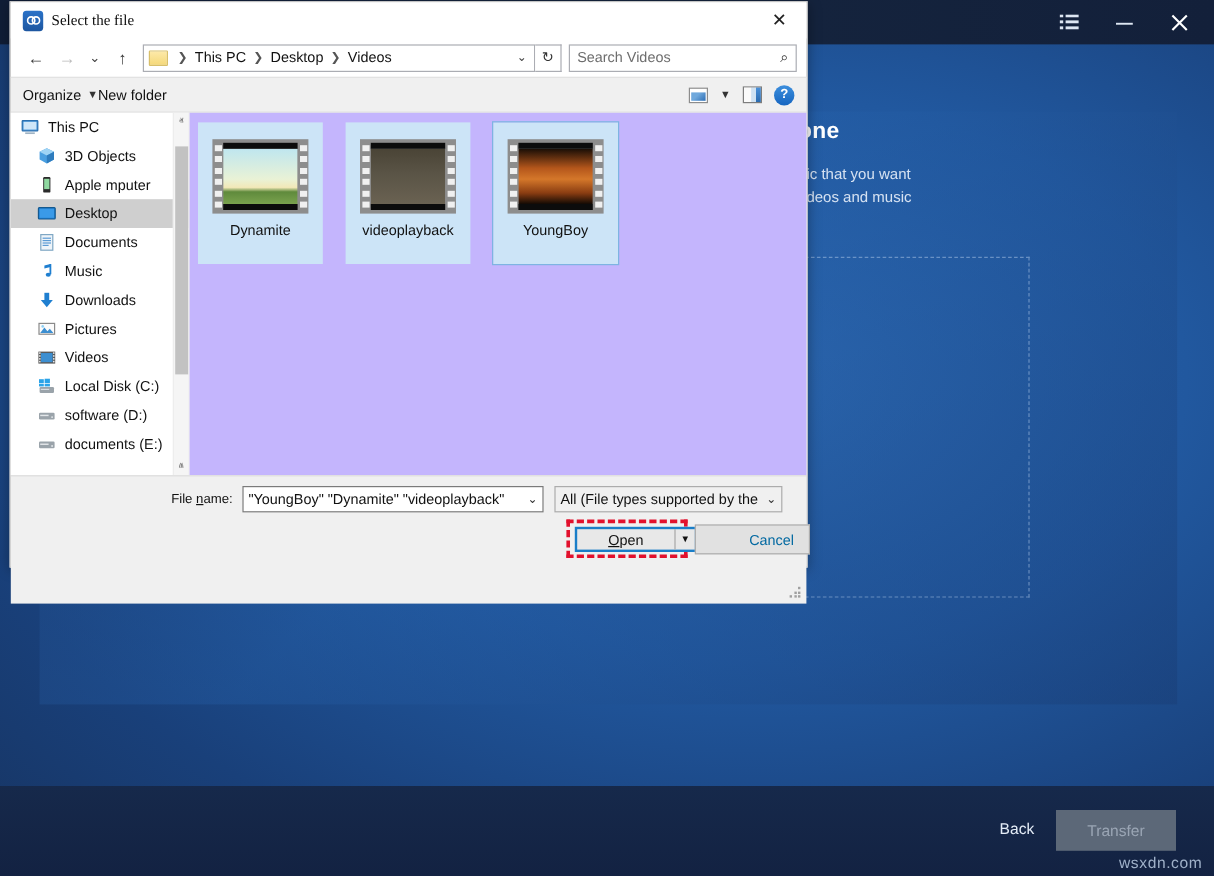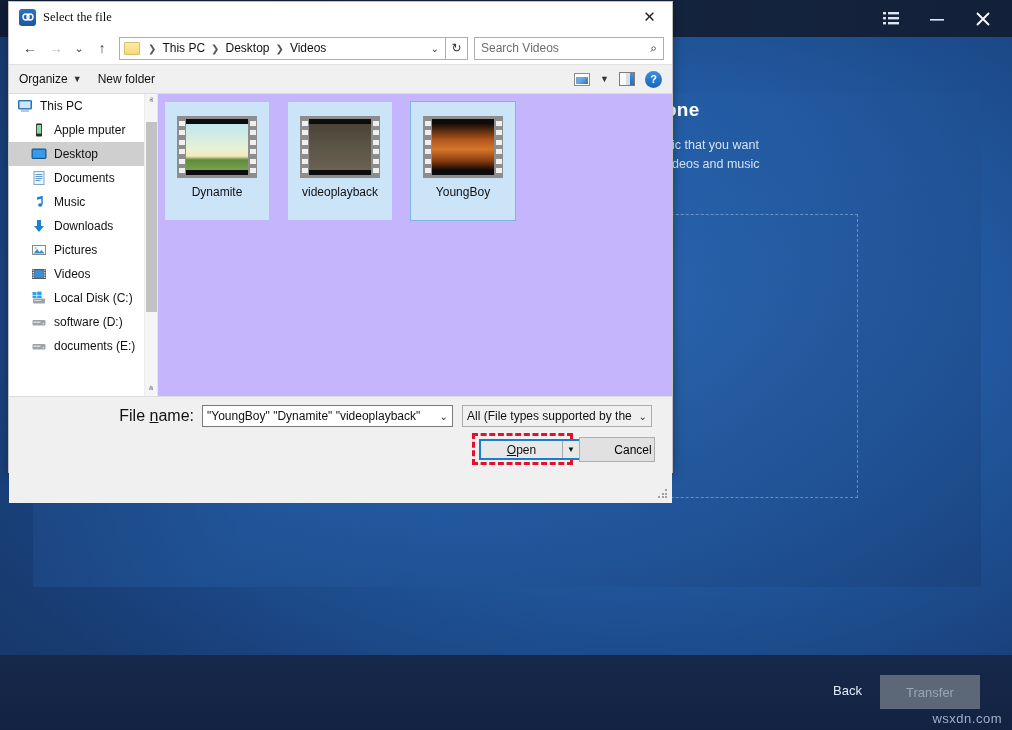--- a/index.html
+++ b/index.html
@@ -135,21 +135,21 @@
     width: 190px; height: 23px; margin-left: 6px; background: #fff;
     border: 1px solid #abadb3; display: flex; align-items: center;
     padding: 0 6px; font-size: 12px; color: #6d6d6d;
   }
   #search-icon-el { margin-left: auto; color: #333; font-size: 12px; }
 
   
   #dlg-cmdbar {
     position: relative; height: 30px; background: #f0f0f0;
     border-top: 1px solid #e2e2e2; border-bottom: 1px solid #dcdcdc;
-    display: flex; align-items: center; padding: 0 10px; gap: 16px;
+    display: flex; align-items: center; padding: 0 10px; gap: 0;
     font-size: 12px; color: #111;
   }
   .cmd-item { display: flex; align-items: center; gap: 5px; }
   .cmd-caret { font-size: 9px; color: #333; }
   #cmd-right { margin-left: auto; display: flex; align-items: center; gap: 10px; }
   #view-icon {
     width: 16px; height: 13px; border: 1px solid #8c8c8c; background: #fff;
     position: relative; overflow: hidden;
   }
   #view-icon:after {
@@ -234,21 +234,21 @@
   
   #dlg-bottom {
     position: relative; height: 107px; background: #f0f0f0;
     border-top: 1px solid #dcdcdc;
   }
   #filename-row {
     position: absolute; left: 0; top: 8px; width: 100%;
     display: flex; align-items: center;
   }
   #filename-label { width: 193px; text-align: right; padding-right: 8px;
-    font-size: 16px; color: #111; }
+    font-size: 11px; color: #111; }
   #filename-label u { text-decoration: underline; }
   #filename-field {
     width: 251px; height: 22px; background: #fff; border: 1px solid #7a7a7a;
     display: flex; align-items: center; padding: 0 4px; font-size: 12px; color: #111;
   }
   #filename-caret { margin-left: auto; font-size: 10px; color: #333; }
   #filetype-field {
     width: 190px; height: 22px; margin-left: 9px; background: #f0f0f0;
     border: 1px solid #acacac; display: flex; align-items: center;
     padding: 0 4px; font-size: 12px; color: #111;
@@ -265,24 +265,24 @@
     display: flex; align-items: center;
   }
   #open-label { flex: 1; text-align: center; font-size: 12px; color: #111; }
   #open-label u { text-decoration: underline; }
   #open-split {
     width: 17px; height: 100%; border-left: 1px solid #a8a8a8;
     display: flex; align-items: center; justify-content: center;
     font-size: 8px; color: #111;
   }
   #cancel-button {
-    position: absolute; left: 570px; top: 435px; width: 76px; height: 25px;
+    position: absolute; left: 570px; top: 435px; width: 96px; height: 25px;
     background: #e1e1e1; border: 1px solid #adadad;
     display: flex; align-items: center; justify-content: center;
-    font-size: 12px; color: #000000; padding-left: 32px;
+    font-size: 12px; color: #0369a1; padding-left: 32px;
   }
   #resize-grip {
     position: absolute; right: 3px; bottom: 3px; width: 11px; height: 11px;
   }
   #resize-grip i {
     position: absolute; width: 2px; height: 2px; background: #a0a0a0;
   }
 </style>
 </head>
 <body>
@@ -399,20 +399,30 @@
         <span class="ti-icon">
           <svg width="16" height="16" viewBox="0 0 16 16">
             <rect x="1.5" y="2.5" width="13" height="8.5" rx="0.5" fill="#3c8fd6" stroke="#2a6fae"></rect>
             <rect x="2.6" y="3.5" width="10.8" height="6.5" fill="#cfe6f8"></rect>
             <rect x="4" y="12.3" width="8" height="1.4" fill="#9fb3c4"></rect>
           </svg>
         </span>
         <span>This PC</span>
       </div>
 
+      <div class="tree-item">
+        <span class="ti-icon">
+          <svg width="16" height="16" viewBox="0 0 16 16">
+            <path d="M8 1.5 L14 4.5 L14 11 L8 14.2 L2 11 L2 4.5 Z" fill="#4a9fe0"></path>
+            <path d="M8 1.5 L14 4.5 L8 7.6 L2 4.5 Z" fill="#9fd4f5"></path>
+            <path d="M8 7.6 L14 4.5 L14 11 L8 14.2 Z" fill="#2e7cbe"></path>
+          </svg>
+        </span>
+        <span>3D Objects</span>
+      </div>
 
       <div class="tree-item">
         <span class="ti-icon">
           <svg width="16" height="16" viewBox="0 0 16 16">
             <rect x="5" y="1.5" width="6" height="13" rx="1" fill="#2b2b2b"></rect>
             <rect x="5.8" y="3" width="4.4" height="8.6" fill="#8fd8a0"></rect>
           </svg>
         </span>
         <span>Apple mputer</span>
       </div>

